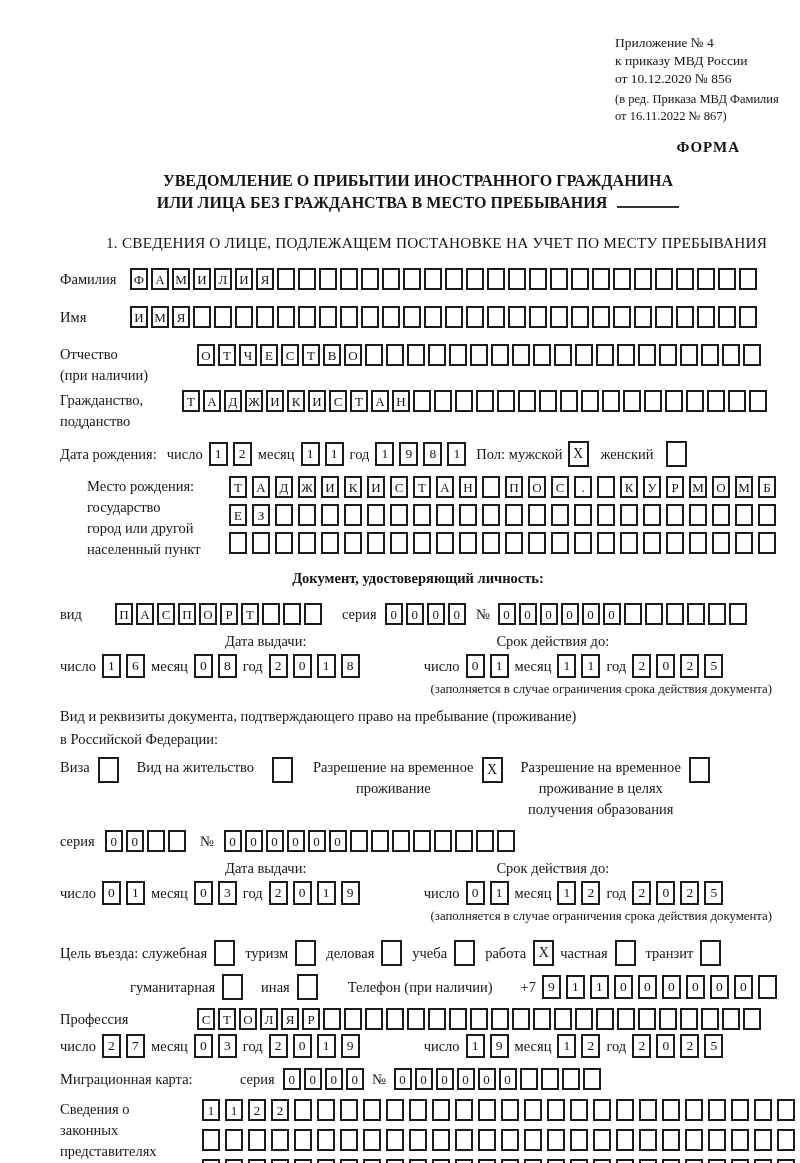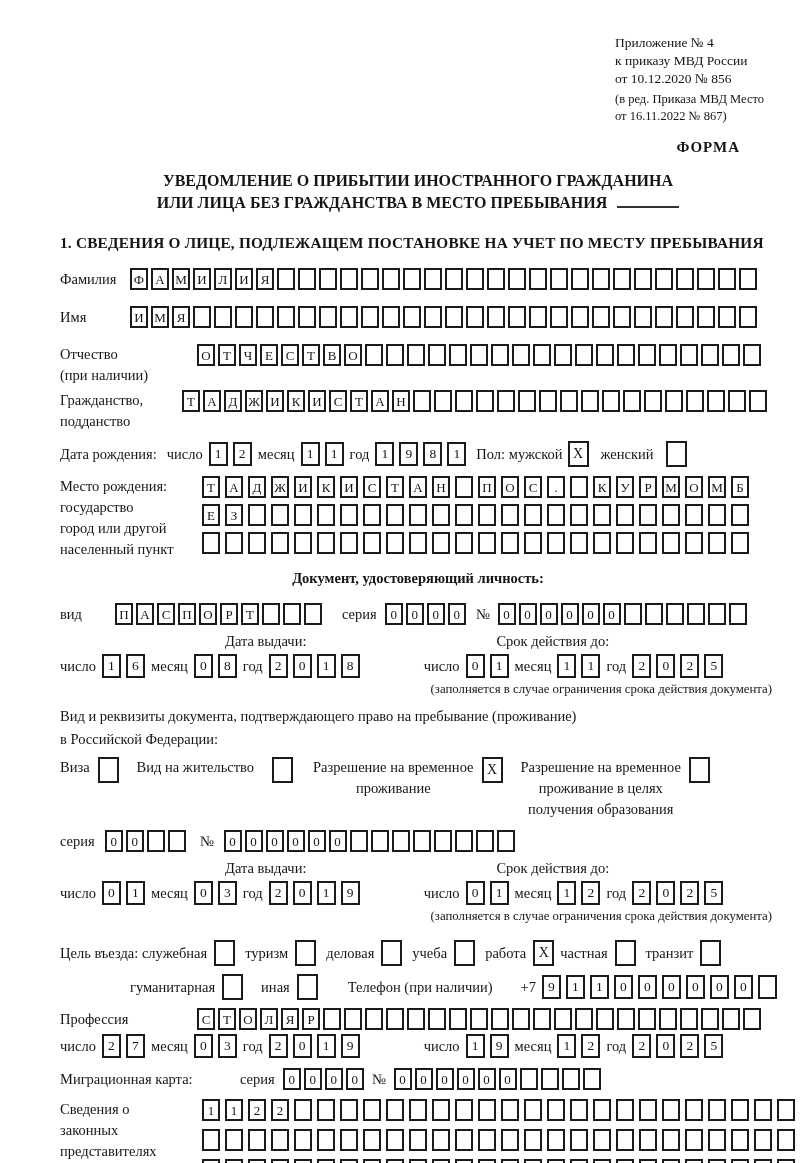--- a/index.html
+++ b/index.html
@@ -9,21 +9,21 @@
     font-family:"Liberation Serif","DejaVu Serif",serif;
     color:#151515;background:#ffffff;position:relative;
   }
   
   .annex{margin-left:555px;width:185px;font-size:13.5px;line-height:18px;}
   .annex .small{font-size:12.5px;line-height:17px;margin-top:3px;}
   .form-label{text-align:right;margin:14px 36px 0 0;font-weight:bold;font-size:15px;letter-spacing:1px;}
   
   .title{margin-top:14px;text-align:center;font-weight:bold;font-size:16px;line-height:22px;}
   .title-underline{display:inline-block;width:62px;border-bottom:2px solid #333;height:14px;margin-left:10px;}
-  .section-heading{margin-top:20px;font-weight:bold;font-size:15.3px;letter-spacing:.2px;}
+  .section-heading{margin-top:20px;font-weight:normal;font-size:15.3px;letter-spacing:.2px;margin-left:46px;}
   
   .row{display:flex;align-items:center;margin-top:16px;}
   .row.top{align-items:flex-start;}
   .lbl{font-size:14.5px;line-height:19px;flex:0 0 auto;}
   .lblcol{flex:0 0 auto;font-size:14.5px;line-height:21px;}
   .cells{display:inline-flex;gap:3px;flex:0 0 auto;}
   .cells.g6{gap:5px;}
   .cell{
     box-sizing:border-box;width:18px;height:22px;border:2px solid #1b1b1b;
     display:inline-flex;align-items:center;justify-content:center;
@@ -53,21 +53,21 @@
 </head>
 <body>
 
 <div class="page">
 
   <div class="annex">
     <div>Приложение № 4</div>
     <div>к приказу МВД России</div>
     <div>от 10.12.2020 № 856</div>
     <div class="small">
-      <div>(в ред. Приказа МВД Место</div>
+      <div>(в ред. Приказа МВД Фамилия</div>
       <div>от 16.11.2022 № 867)</div>
     </div>
   </div>
 
   <div class="form-label">ФОРМА</div>
 
   <div class="title">
     <div>УВЕДОМЛЕНИЕ О ПРИБЫТИИ ИНОСТРАННОГО ГРАЖДАНИНА</div>
     <div><span>ИЛИ ЛИЦА БЕЗ ГРАЖДАНСТВА В МЕСТО ПРЕБЫВАНИЯ</span><span class="title-underline"></span></div>
   </div>
@@ -243,21 +243,21 @@
           <span class="cell">8</span>
           <span class="cell">1</span>
         </span>
     </span>
     <span class="lbl" style="margin-left:4px;">Пол: мужской</span>
     <span class="cbx" style="margin-left:5px;">X</span>
     <span class="lbl" style="margin-left:12px;">женский</span>
     <span class="cbx" style="margin-left:12px;"></span>
   </div>
 
-  <div class="row top" style="margin-top:9px;">
+  <div class="row top" style="margin-top:9px;justify-content:flex-end;">
     <span class="lblcol w145">
       <div>Место рождения:</div>
       <div>государство</div>
       <div>город или другой</div>
       <div>населенный пункт</div>
     </span>
     <span class="stack">
       <span class="cells g6">
           <span class="cell">Т</span>
           <span class="cell">А</span>

